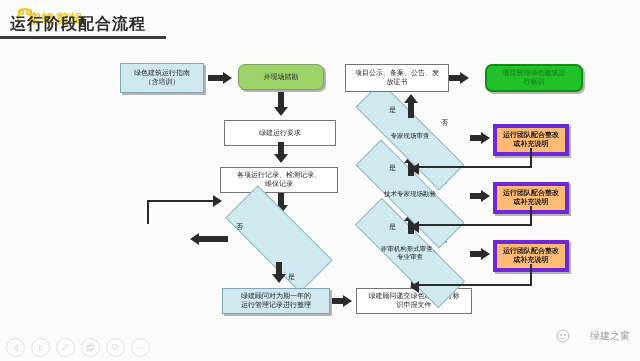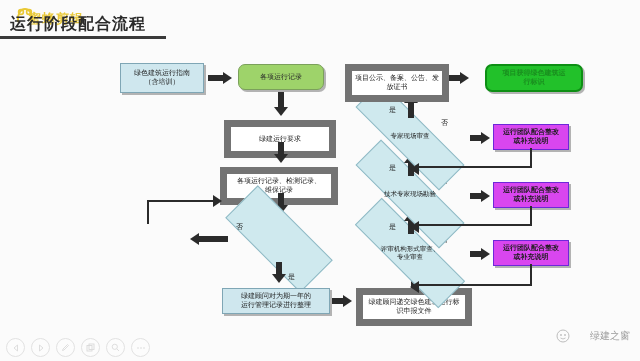--- a/index.html
+++ b/index.html
@@ -30,23 +30,23 @@
   }
 
   
   .node{
     position:absolute;box-sizing:border-box;
     display:flex;align-items:center;justify-content:center;
     text-align:center;line-height:1.25;
     font-size:7px;color:#1d1d1d;
     padding:12px 3px;white-space:pre-line;
   }
-  .rect{border:7px solid #737373;background:#ffffff;}
+  .rect{border:1px solid #737373;background:#ffffff;}
   .rect-cyan{border:1px solid #7fa6b5;background:#cfe7ee;}
-  .rect-yellow{border:1px solid #6d28d9;background:#d946ef;font-weight:bold;}
+  .rect-yellow{border:4px solid #6d28d9;background:#fdba74;font-weight:bold;}
   .rounded-green{
     border:2px solid #0d8f14;background:#22c12a;border-radius:7px;
     color:#1a8f1f;font-weight:bold;margin-left:13px;
   }
   .rounded-lgreen{
     border:1px solid #7ba05b;background:#9ed36a;border-radius:7px;color:#2a2a2a;
   }
   .shadow{box-shadow:2px 2px 0 rgba(90,90,90,.45);}
 
   
@@ -107,21 +107,21 @@
   <div class="wm-title">蜜蜂剪辑</div>
   <div class="title">运行阶段配合流程</div>
   <div class="title-rule"></div>
 
   <div class="node rect-cyan shadow" style="left:120px;top:63px;width:84px;height:30px;">绿色建筑运行指南
 （含培训）</div>
 
   <div class="stem-h" style="left:208px;top:75px;width:16px;"></div>
   <div class="arrow-r" style="left:223px;top:72px;"></div>
 
-  <div class="node rounded-lgreen shadow" style="left:238px;top:64px;width:86px;height:26px;">各项运行记录</div>
+  <div class="node rounded-lgreen shadow" style="left:238px;top:64px;width:86px;height:26px;">并现场踏勘</div>
 
   <div class="stem-v" style="left:278px;top:92px;height:17px;"></div>
   <div class="arrow-d" style="left:274px;top:107px;"></div>
 
   <div class="node rect" style="left:224px;top:120px;width:112px;height:22px;">绿建运行要求</div>
 
   <div class="stem-v" style="left:278px;top:142px;height:14px;"></div>
   <div class="arrow-d" style="left:274px;top:154px;"></div>
 
   <div class="node rect" style="left:220px;top:167px;width:118px;height:18px;">各项运行记录、检测记录、

